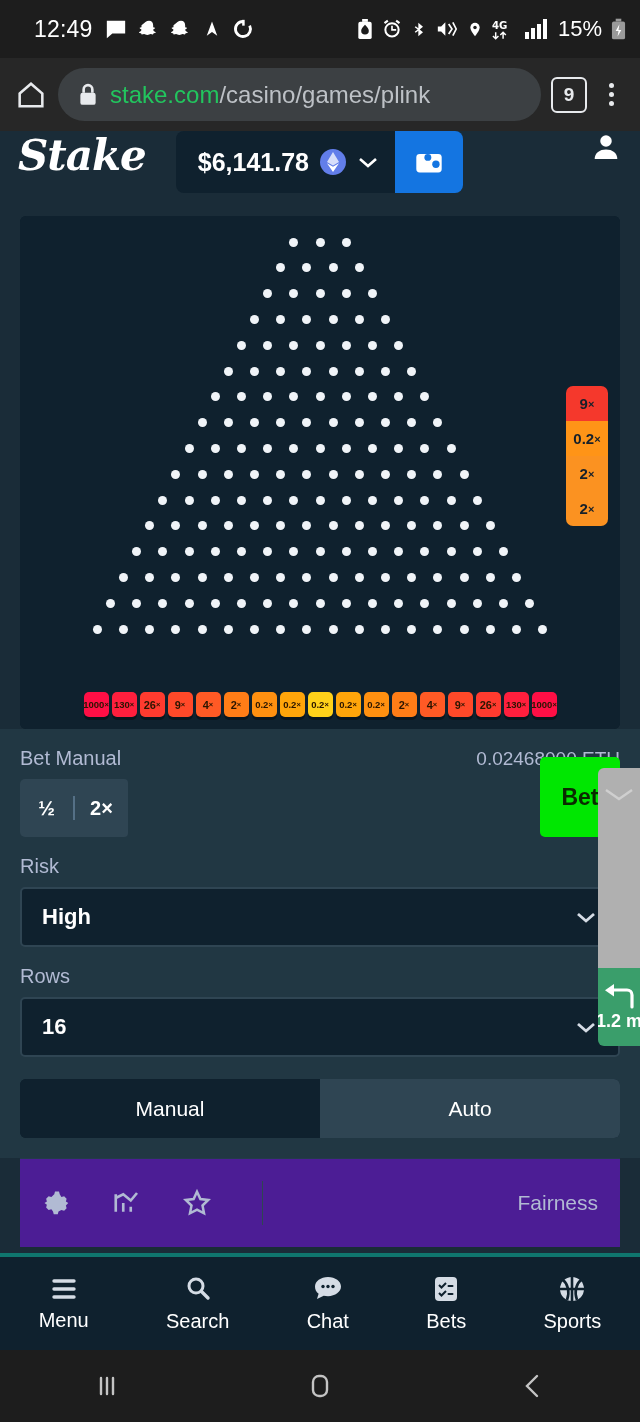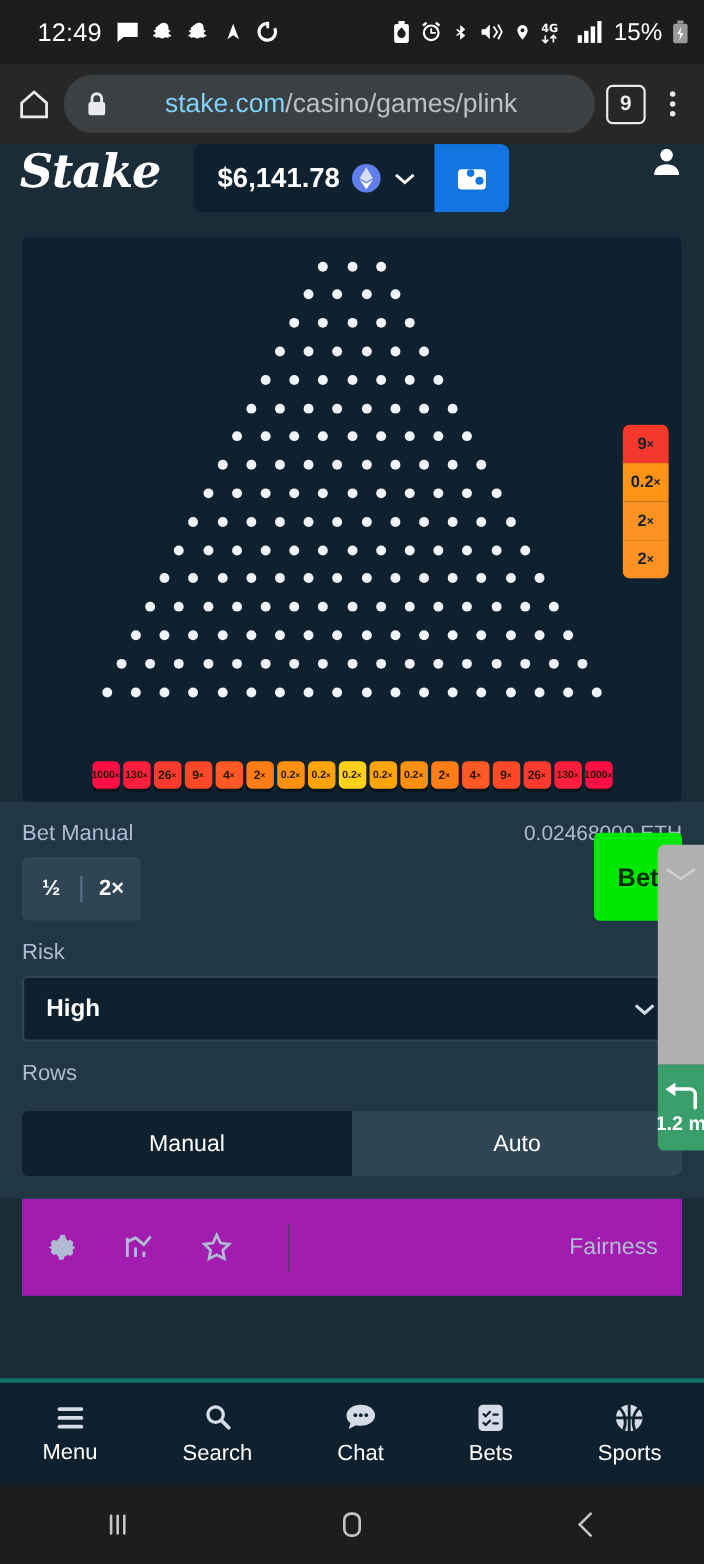--- a/index.html
+++ b/index.html
@@ -27,21 +27,21 @@
   .browserbar {
     height:73px; background:#272727;
     display:flex; align-items:center; gap:10px; padding:0 14px;
   }
   .omnibox {
     flex:1; height:53px; background:#3c4043; border-radius:27px;
     display:flex; align-items:center; gap:12px; padding:0 20px;
     overflow:hidden;
   }
   .url { font-size:24px; color:#bdc1c6; white-space:nowrap; }
-  .url b { color:#7dd3fc; font-weight:400;margin-left:40px; }
+  .url b { color:#22c55e; font-weight:400; }
   .tabcount {
     width:36px; height:36px; border:2.5px solid #e8eaed; border-radius:6px;
     color:#e8eaed; font-size:19px; font-weight:bold;
     display:flex; align-items:center; justify-content:center;
   }
   .kebab { display:flex; flex-direction:column; gap:4px; padding:6px 12px; }
   .kebab i { width:5px; height:5px; background:#e8eaed; border-radius:50%; }
 
   
   .stakehdr {
@@ -141,21 +141,21 @@
     background:#0f212e;
   }
   .tab {
     flex:1; height:59px; display:flex; align-items:center; justify-content:center;
     font-size:21px; color:#fff;
   }
   .tab.active { background:#0f212e; }
   .tab.inactive { background:#2f4553; }
 
   .footbar {
-    background:#a21caf; display:flex; align-items:center;
+    background:#4c1d95; display:flex; align-items:center;
     padding:22px 22px; gap:40px; margin:0 20px; border-top:1px solid #243b4a;
   }
   .fdiv { width:1px; height:44px; background:#2f4553; margin-left:10px; }
   .fairness { margin-left:auto; color:#b1bad3; font-size:21px; }
 
   
   .bottomnav {
     position:absolute; left:0; right:0; bottom:72px; height:97px;
     background:#0f212e; border-top:4px solid #0f766e;
     display:flex; align-items:center; justify-content:space-around;
@@ -617,20 +617,28 @@
             <path fill="none" stroke="#d5dce5" stroke-width="2.8" d="M4 4l8 7 8-7"></path>
           </svg>
       </span>
     </div>
   </div>
 
   <div class="grp">
     <div class="row-label">
       <span>Rows</span>
     </div>
+    <div class="select">
+      <span>16</span>
+      <span class="ico">
+        <svg width="24" height="15" viewBox="0 0 24 15">
+            <path fill="none" stroke="#d5dce5" stroke-width="2.8" d="M4 4l8 7 8-7"></path>
+          </svg>
+      </span>
+    </div>
   </div>
 
   <div class="tabs">
     <div class="tab active">Manual</div>
     <div class="tab inactive">Auto</div>
   </div>
 </div>
 
 <div class="footbar">
   <span class="ico">

